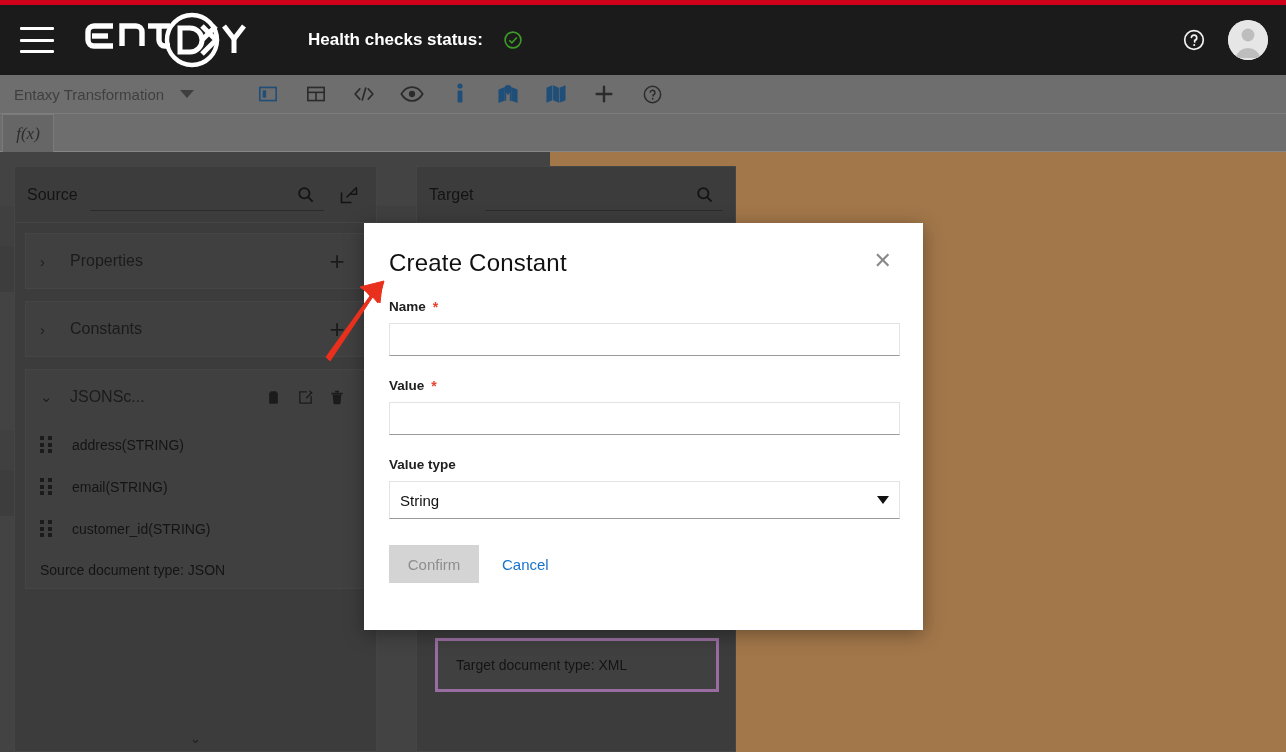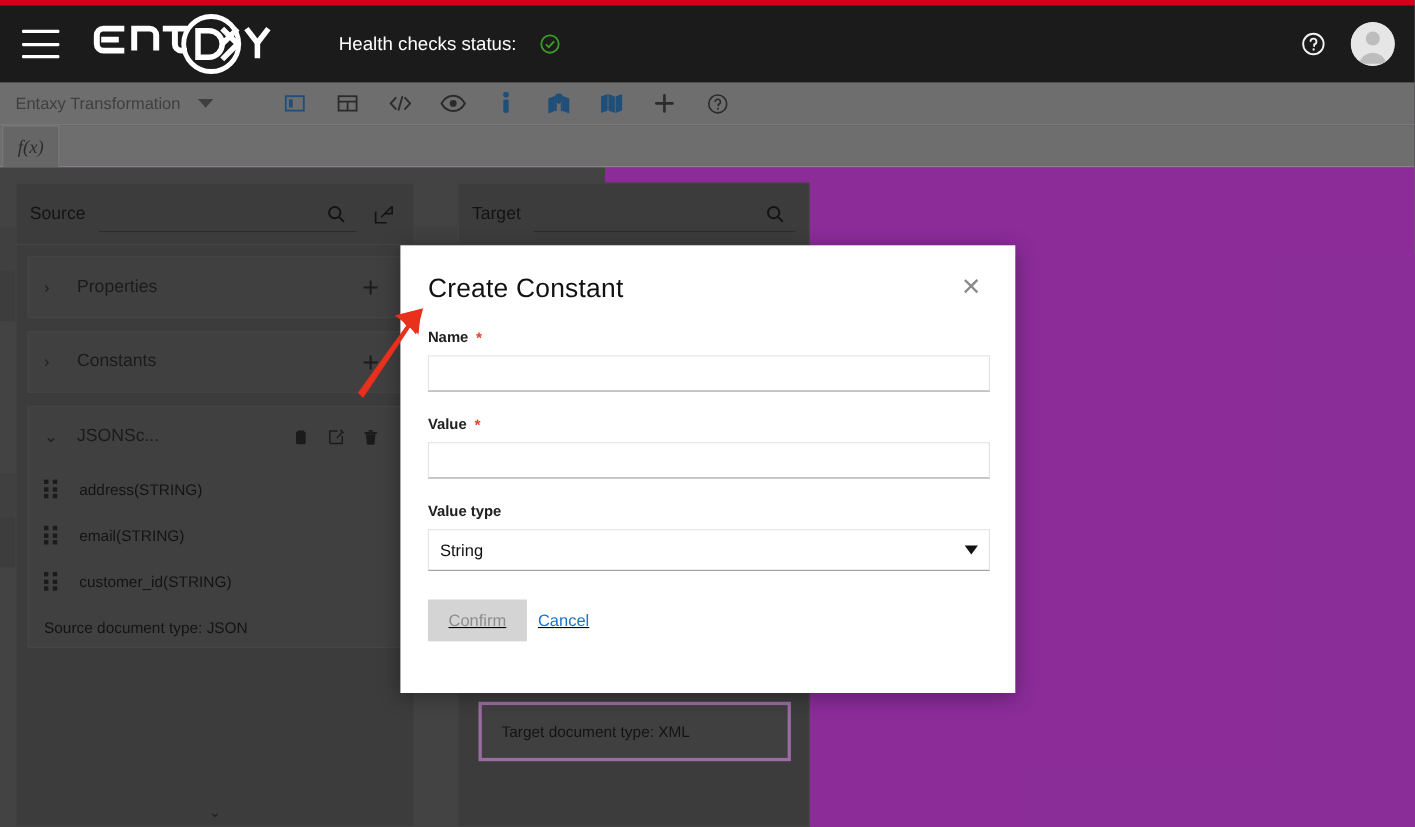--- a/index.html
+++ b/index.html
@@ -20,21 +20,21 @@
     background:#1b1b1b; display:flex; align-items:center;
   }
   .hamburger { margin-left:20px; width:34px; height:26px; display:flex; flex-direction:column;
                justify-content:space-between; cursor:pointer; }
   .hamburger span { display:block; height:3px; background:#fff; border-radius:1px; }
 
   .logo { margin-left:30px; height:56px; display:flex; align-items:center; }
 
   .health {
     margin-left:52px; display:flex; align-items:center; gap:20px;
-    color:#fff; font-size:17px; font-weight:400;
+    color:#fff; font-size:17px; font-weight:700;
   }
 
   .header-right { margin-left:auto; display:flex; align-items:center; gap:22px; margin-right:18px; }
   .help-icon { width:24px; height:24px; cursor:pointer; }
   .avatar {
     width:40px; height:40px; border-radius:50%; background:#e6e6e6;
     display:flex; align-items:flex-end; justify-content:center; overflow:hidden; cursor:pointer;
   }
 
   
@@ -51,21 +51,21 @@
 
   
   .fxbar { position:absolute; top:114px; left:0; width:1286px; height:38px; background:#6e6e6e;
            border-bottom:1px solid #868686; }
   .fxtab { position:absolute; left:2px; top:0; width:52px; height:38px; background:#666;
            border:1px solid #7b7b7b; border-bottom:none; display:flex; align-items:center;
            justify-content:center; font-family:"Liberation Serif", serif; font-style:italic;
            color:#2d2d2d; font-size:17px; cursor:pointer; }
 
   
-  .workspace { position:absolute; top:152px; left:0; width:1286px; height:600px; background:#d946ef; }
+  .workspace { position:absolute; top:152px; left:0; width:1286px; height:600px; background:#fdba74; }
 
   .panel { position:absolute; background:#5e5e5e; border:1px solid #6d6d6d; }
 
   
   .src-panel { left:14px; top:14px; width:363px; height:586px; }
   .panel-head { height:56px; display:flex; align-items:center; padding:0 12px; border-bottom:1px solid #6d6d6d; }
   .panel-title { font-size:16px; color:#1f1f1f; margin-right:12px; }
   .search-wrap { position:relative; flex:1; display:flex; align-items:center;
                  border-bottom:1px solid #444; height:32px; }
   .search-input { flex:1; height:30px; background:transparent; border:none; outline:none;
@@ -147,21 +147,21 @@
                border:1px solid #e3e3e3; border-bottom:1px solid #9a9a9a; outline:none;
                font-size:14px; padding:0 9px; font-family:"Liberation Sans", sans-serif; }
 
   .sel-box { margin-top:9px; width:511px; height:38px; border:1px solid #e3e3e3;
              border-bottom:1px solid #9a9a9a; display:flex; align-items:center;
              padding:0 10px; cursor:pointer; }
   .sel-box span { flex:1; font-size:15px; color:#111; }
   .sel-box .tri { width:0;height:0;border-left:6px solid transparent;border-right:6px solid transparent;
                   border-top:8px solid #111; }
 
-  .modal-actions { margin-top:26px; display:flex; align-items:center; gap:10px;text-decoration:underline; }
+  .modal-actions { margin-top:26px; display:flex; align-items:center; gap:23px; }
   .btn-confirm { min-width:90px; height:38px; background:#d4d4d4; color:#8d8d8d; border:none;
                  font-size:15px; font-family:"Liberation Sans", sans-serif; cursor:default; }
   .btn-cancel { background:none; border:none; color:#1a73c9; font-size:15px;
                 font-family:"Liberation Sans", sans-serif; cursor:pointer; }
 
   
   .red-arrow { position:absolute; left:322px; top:275px; width:80px; height:90px; pointer-events:none; }
 </style>
 </head>
 <body>

